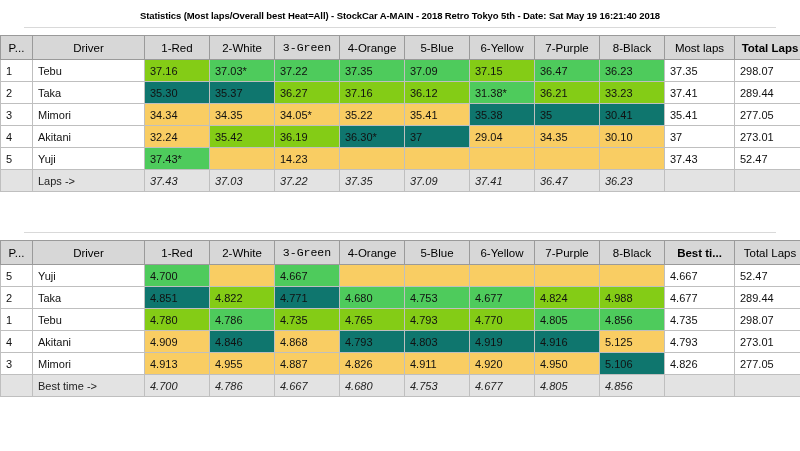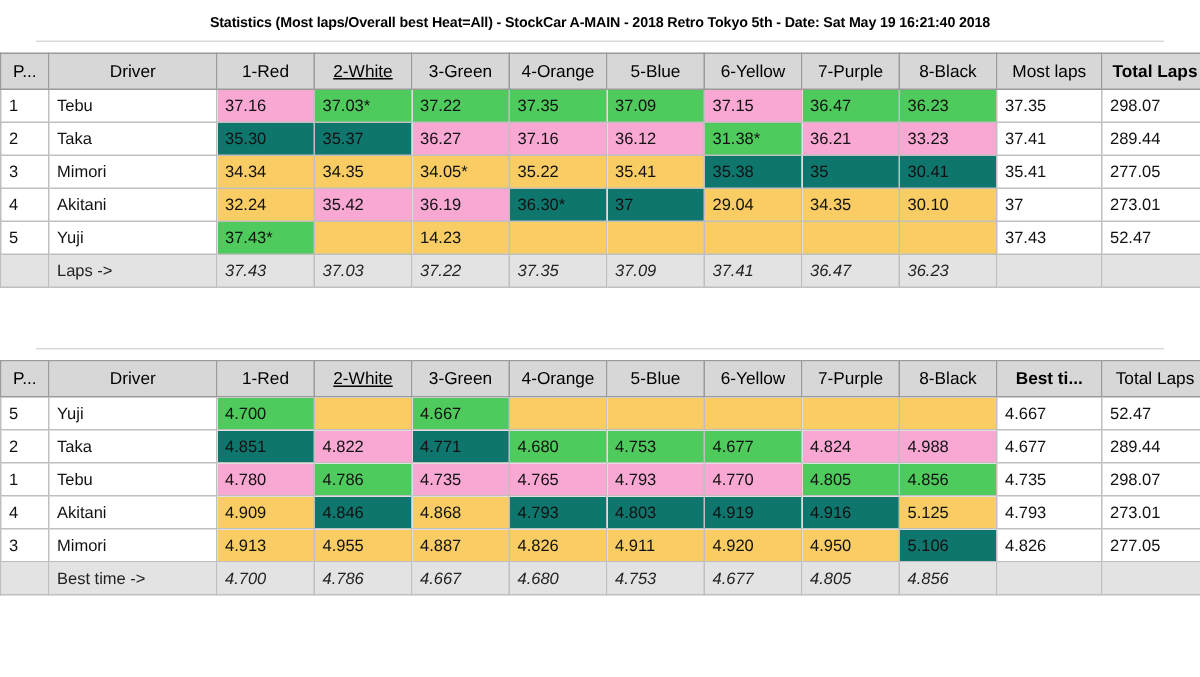--- a/index.html
+++ b/index.html
@@ -55,32 +55,32 @@
     font-size:11.5px;
     height:24px;
     text-align:center;
     color:#000;
   }
   thead th.h-left{text-align:left;}
   thead th.bold{font-weight:bold;}
 
   
   .c-red{background:#f2606e;}
-  .c-white{background:#ffffff;text-decoration:underline;}
-  .c-green{background:#57cf8d;}
+  .c-white{background:#ffffff;}
+  .c-green{background:#57cf8d;font-family:Liberation Mono, monospace;}
   .c-orange{background:#f78b55;}
   .c-blue{background:#5ec4ef;margin-left:24px;}
   .c-yellow{background:#fcd716;}
   .c-purple{background:#e471e4;margin-left:16px;}
   .c-black{background:#d7d7d7;}
 
   
   td.f-none{background:#ffffff;}
   td.f-mint{background:#0f766e;}
-  td.f-lgreen{background:#f9a8d4;}
+  td.f-lgreen{background:#84cc16;}
   td.f-green{background:#4ecb5c;}
   td.f-amber{background:#f9cd63;}
 
   td.num{text-align:left;}
   td.b{font-weight:bold;margin-left:24px;}
   td.it{font-style:italic;}
   td.bit{font-weight:bold;font-style:italic;}
 
   
   col.c-pos{width:32px;}

